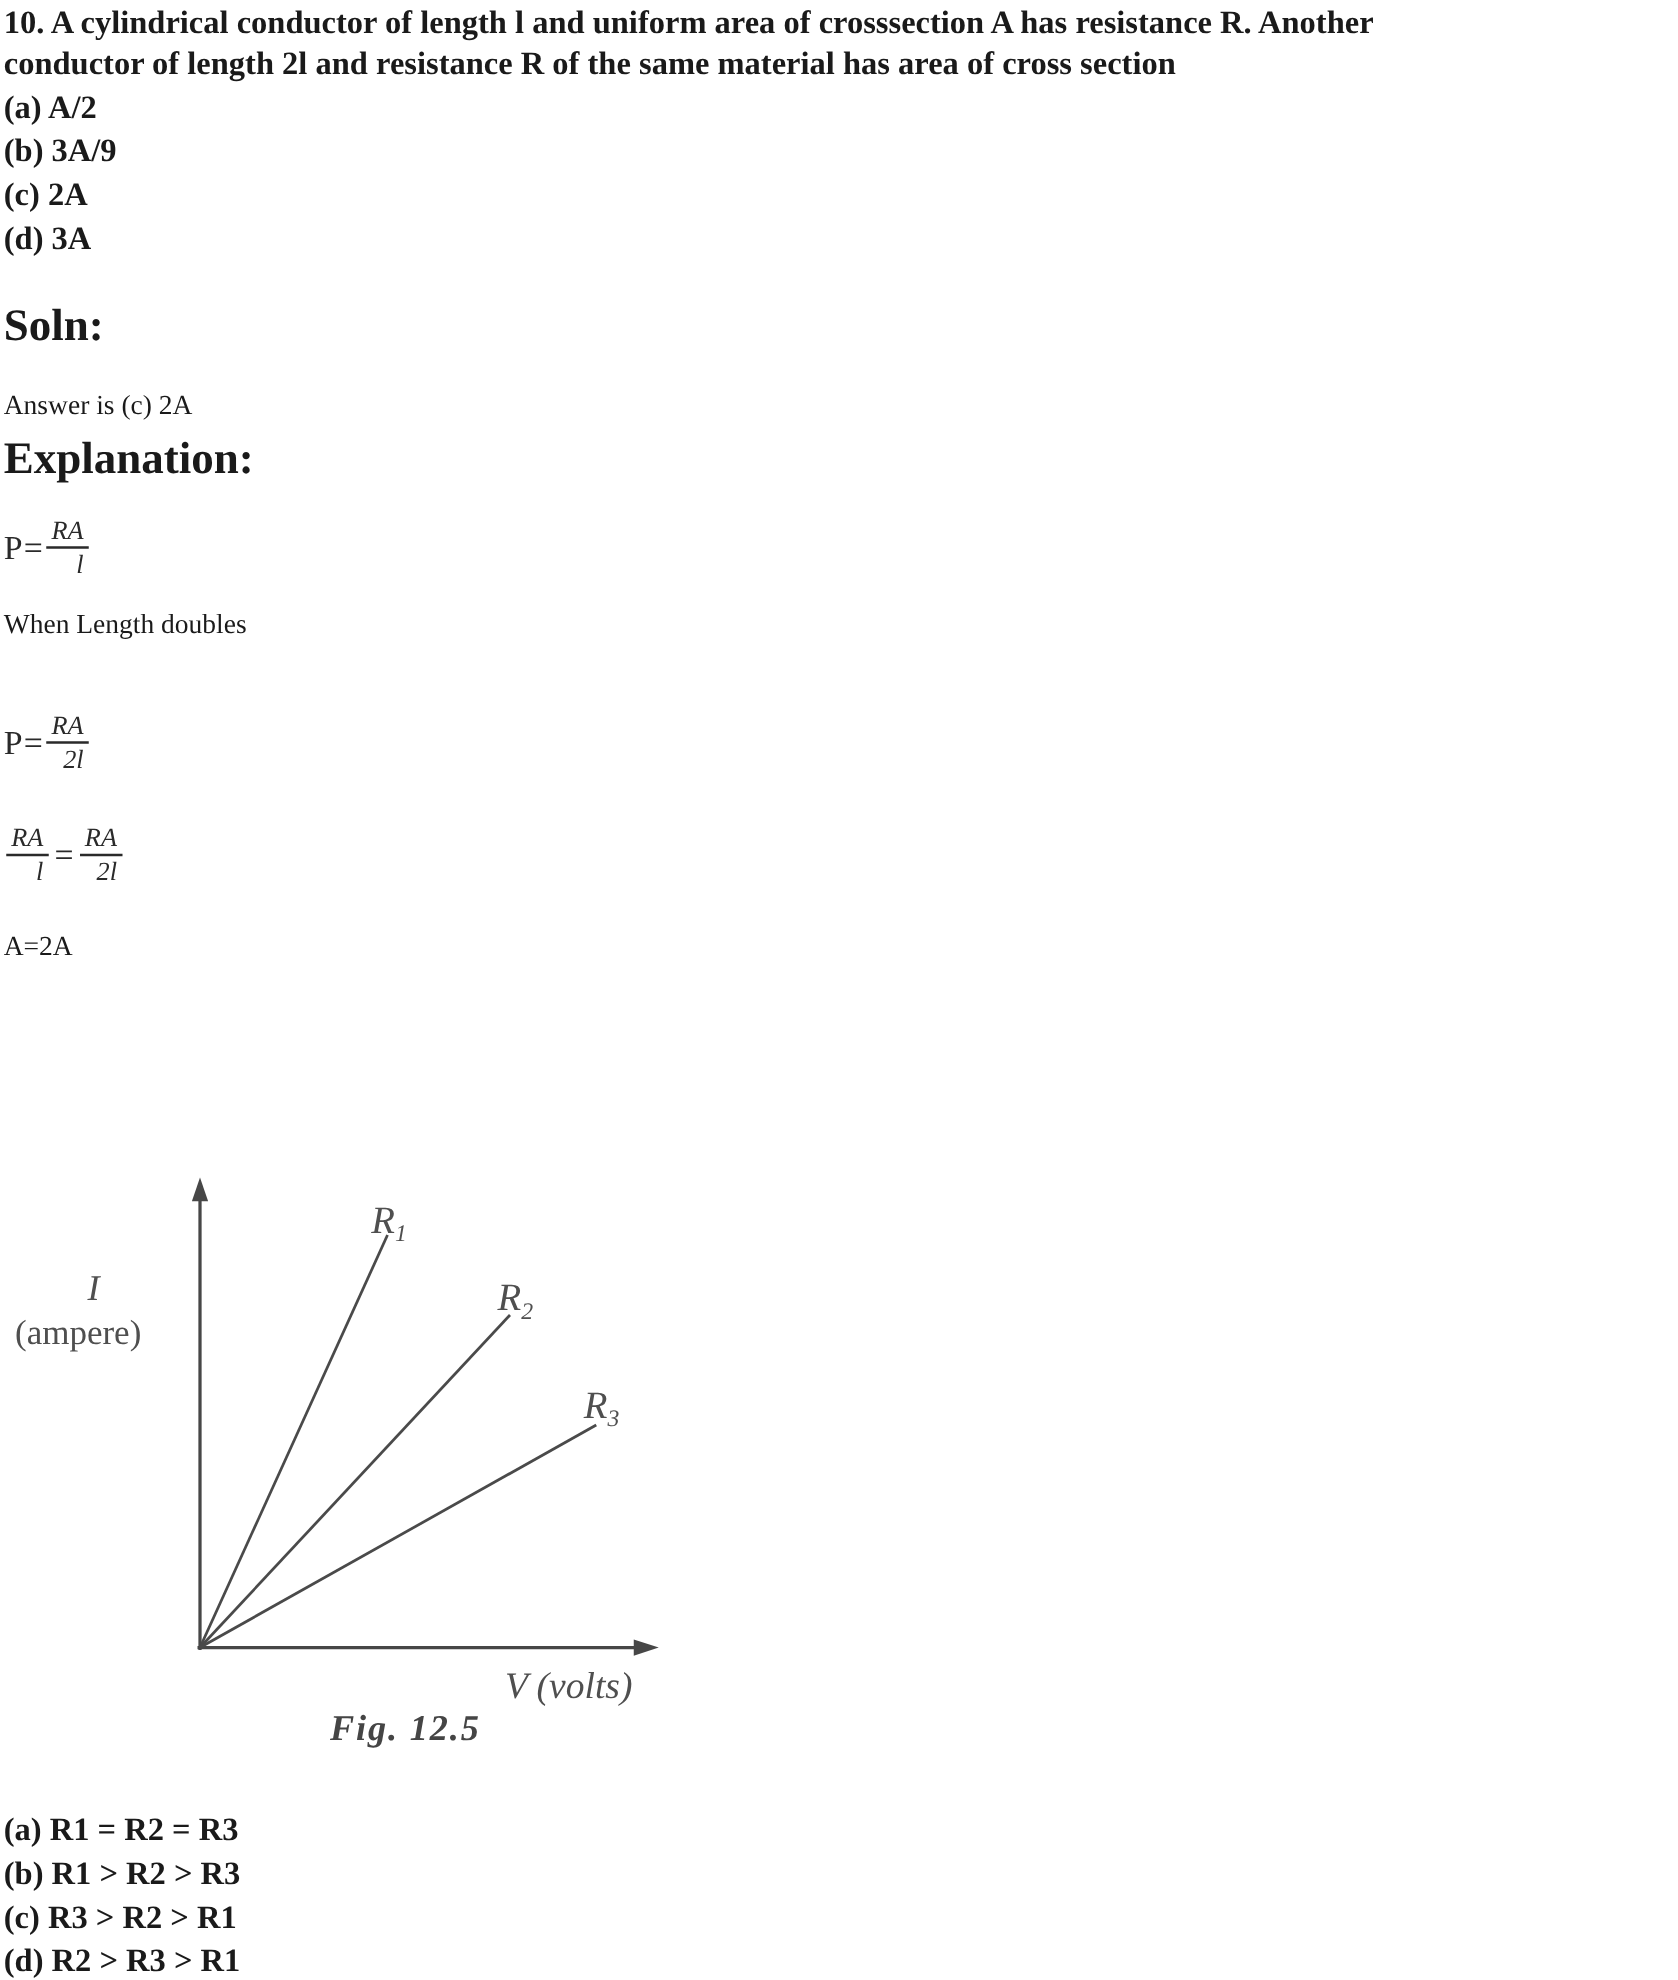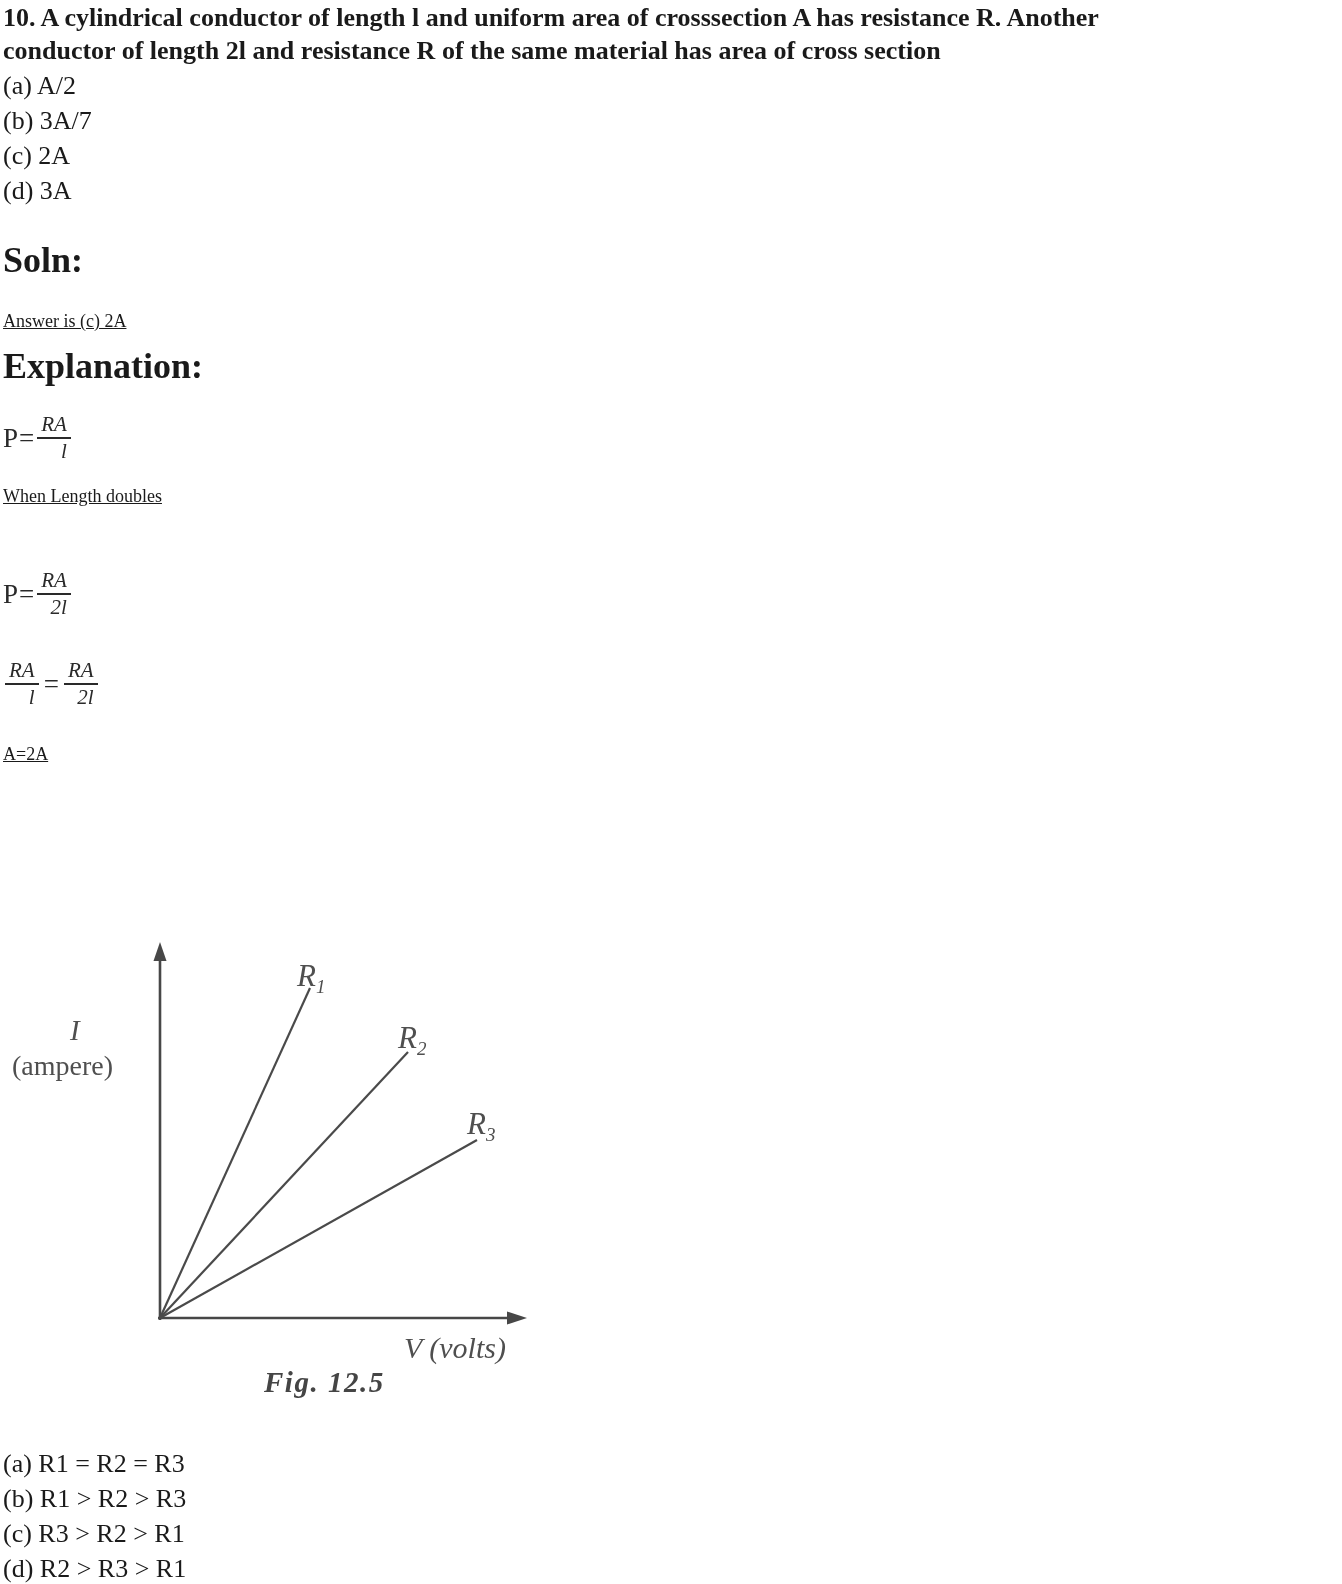--- a/index.html
+++ b/index.html
@@ -9,23 +9,23 @@
     color:#1a1a1a;
     width:1342px; height:1584px;
     position:relative; overflow:hidden;
   }
   .page { position:absolute; left:0; top:0; width:1342px; height:1424px; background:#fff; }
 
   .abs { position:absolute; left:3px; }
 
   .qtext { font-weight:bold; font-size:26px; line-height:33px; width:1336px; }
   .qtext.q11 { line-height:35px; }
-  .optrow { font-weight:normal; font-size:26px; line-height:30px; }
+  .optrow { font-weight:bold; font-size:26px; line-height:30px; }
   .bold-label { font-weight:bold; font-size:36px; }
-  .plain { font-weight:normal; font-size:18px;text-decoration:underline; }
+  .plain { font-weight:normal; font-size:22px; }
 
   
   .formula { display:flex; align-items:center; font-size:27px; color:#2a2a2a; }
   .lhs { font-size:27px; font-style:normal; letter-spacing:1px; }
   .frac { display:inline-block; text-align:right; vertical-align:middle; margin:0 2px; }
   .frac .num, .frac .den {
     display:block; font-style:italic; font-size:21px; line-height:25px; padding:0 4px;
   }
   .frac .num { border-bottom:2px solid #2a2a2a; }
   .eq-mid { font-size:27px; margin:0 3px; }
@@ -47,21 +47,21 @@
 <body>
 
 <div class="page">
 
   <div class="abs qtext" style="top:1px;">
     <div>10. A cylindrical conductor of length l and uniform area of crosssection A has resistance R. Another</div>
     <div>conductor of length 2l and resistance R of the same material has area of cross section</div>
   </div>
 
   <div class="abs optrow" style="top:71px;">(a) A/2</div>
-  <div class="abs optrow" style="top:106px;">(b) 3A/7</div>
+  <div class="abs optrow" style="top:106px;">(b) 3A/9</div>
   <div class="abs optrow" style="top:141px;">(c) 2A</div>
   <div class="abs optrow" style="top:176px;">(d) 3A</div>
 
   <div class="abs bold-label" style="top:239px;">Soln:</div>
   <div class="abs plain" style="top:311px;">Answer is (c) 2A</div>
   <div class="abs bold-label" style="top:345px;">Explanation:</div>
 
   <div class="abs formula" style="top:412px;">
     <span class="lhs">P=</span>
       <span class="frac">

